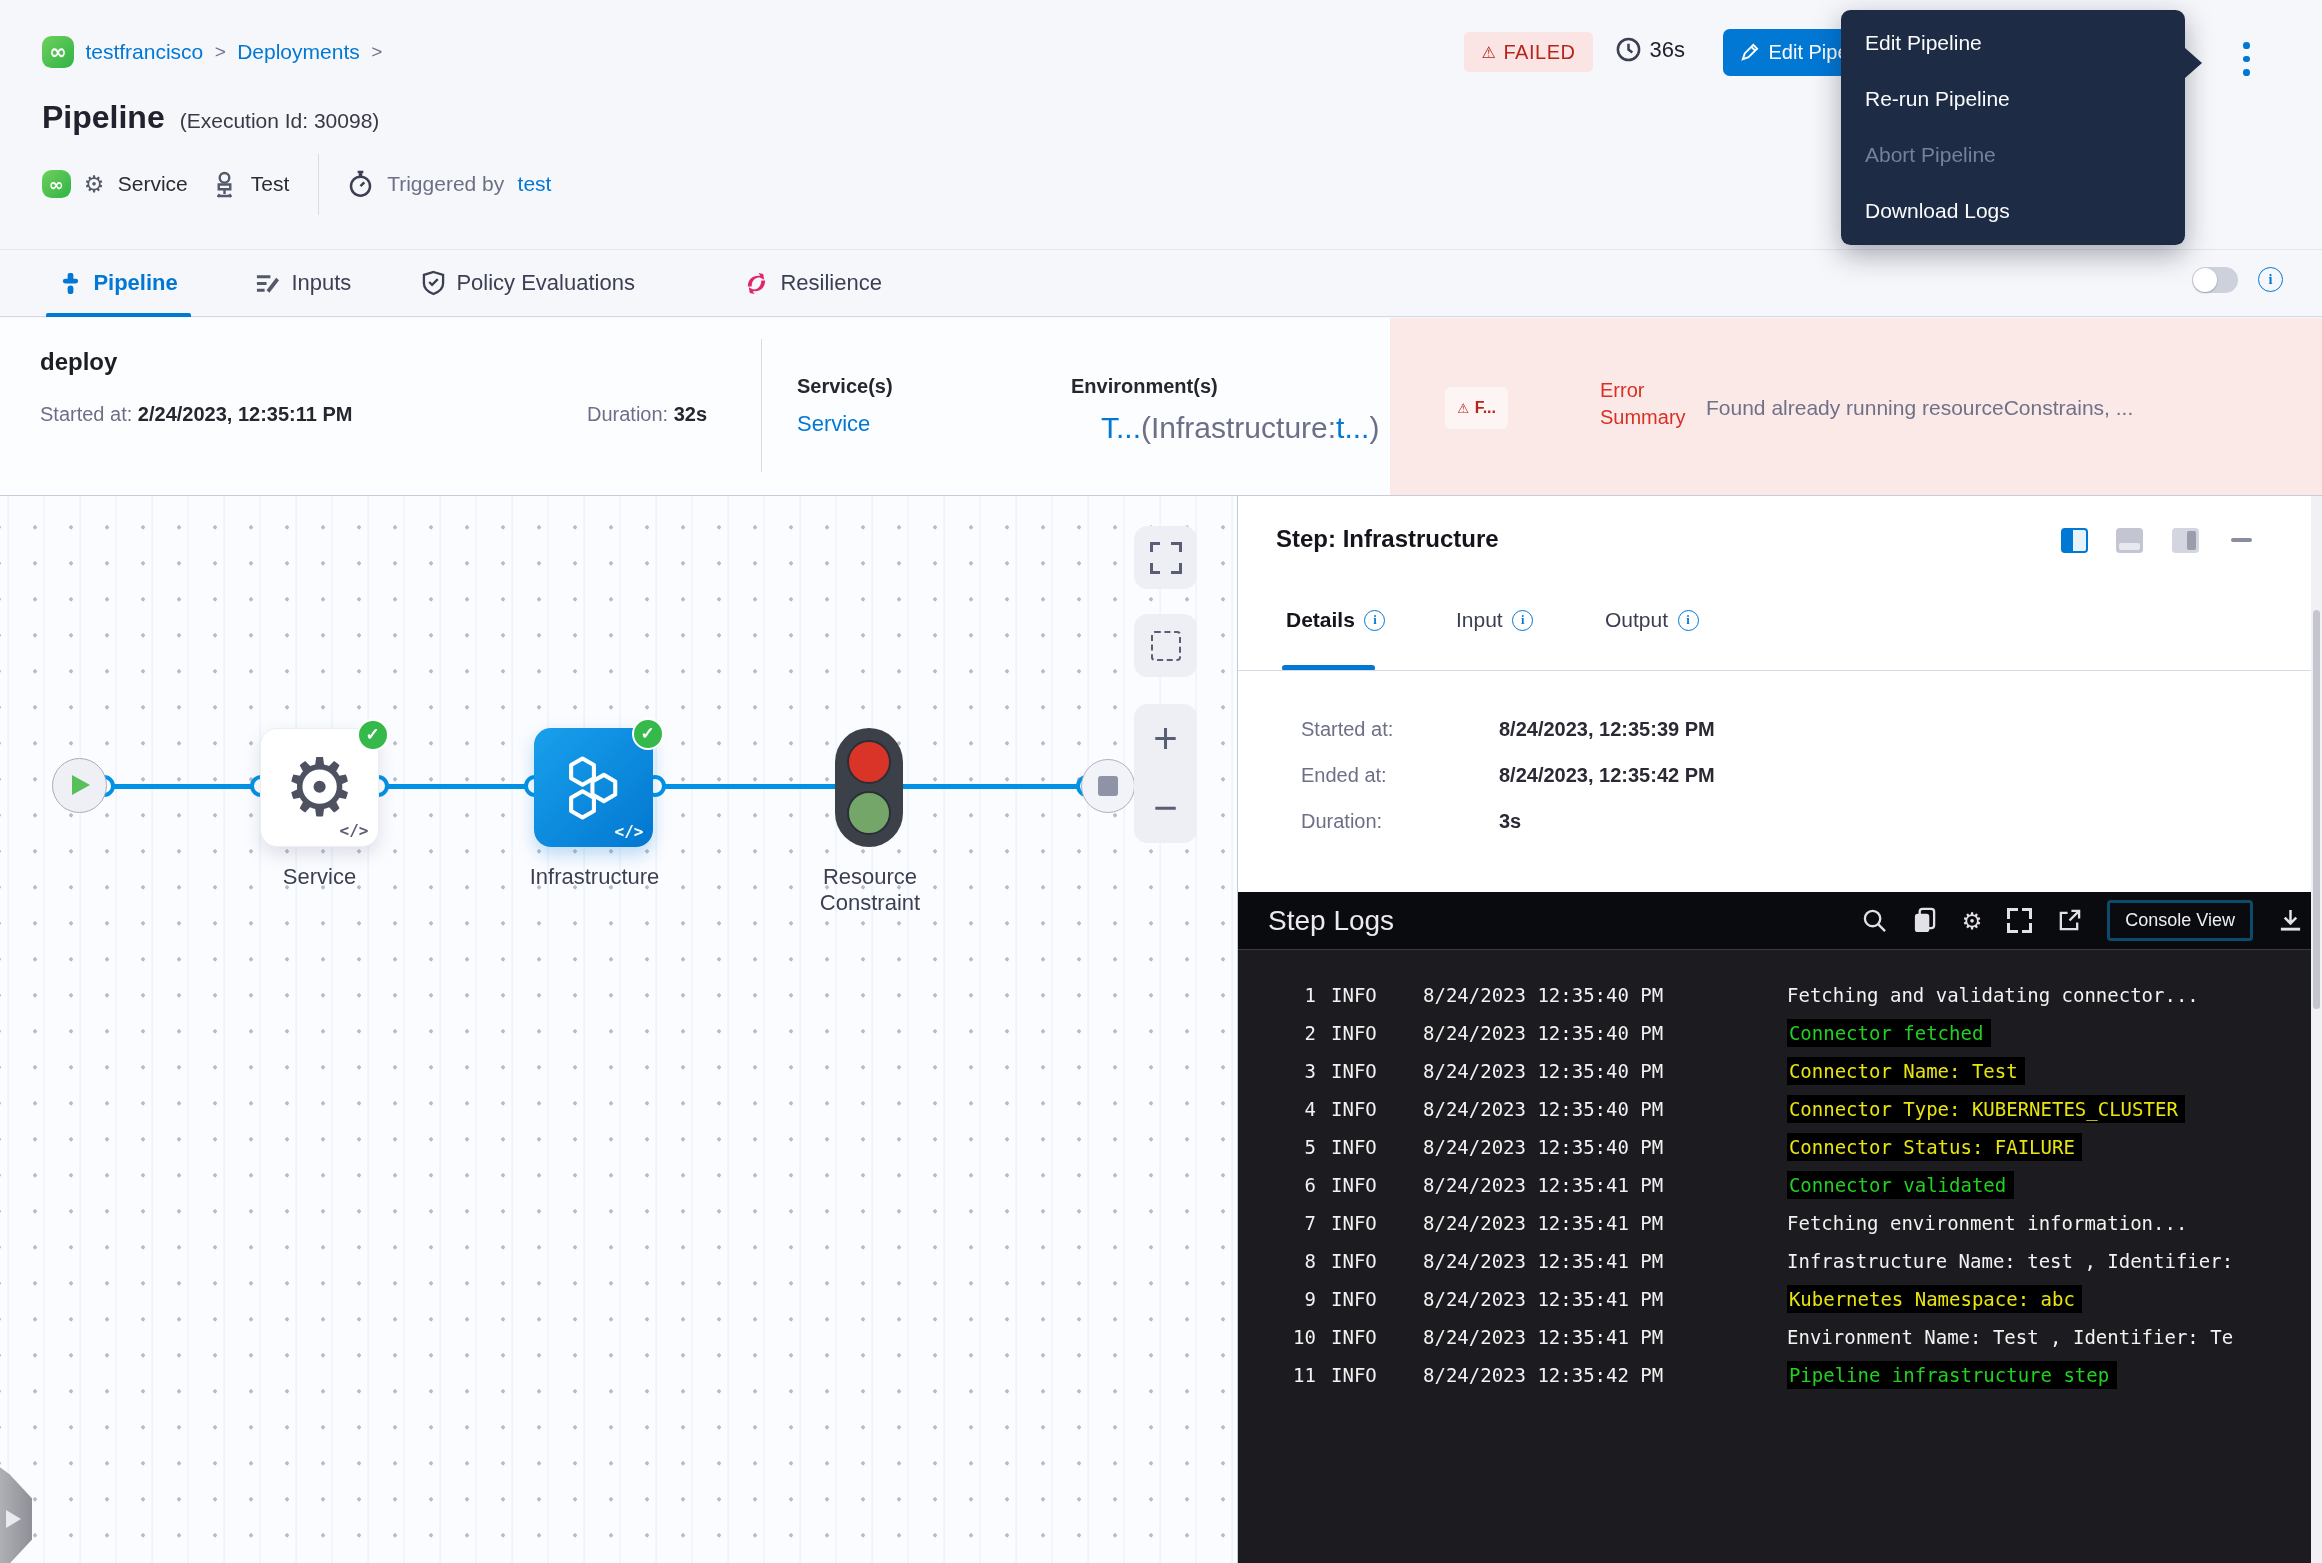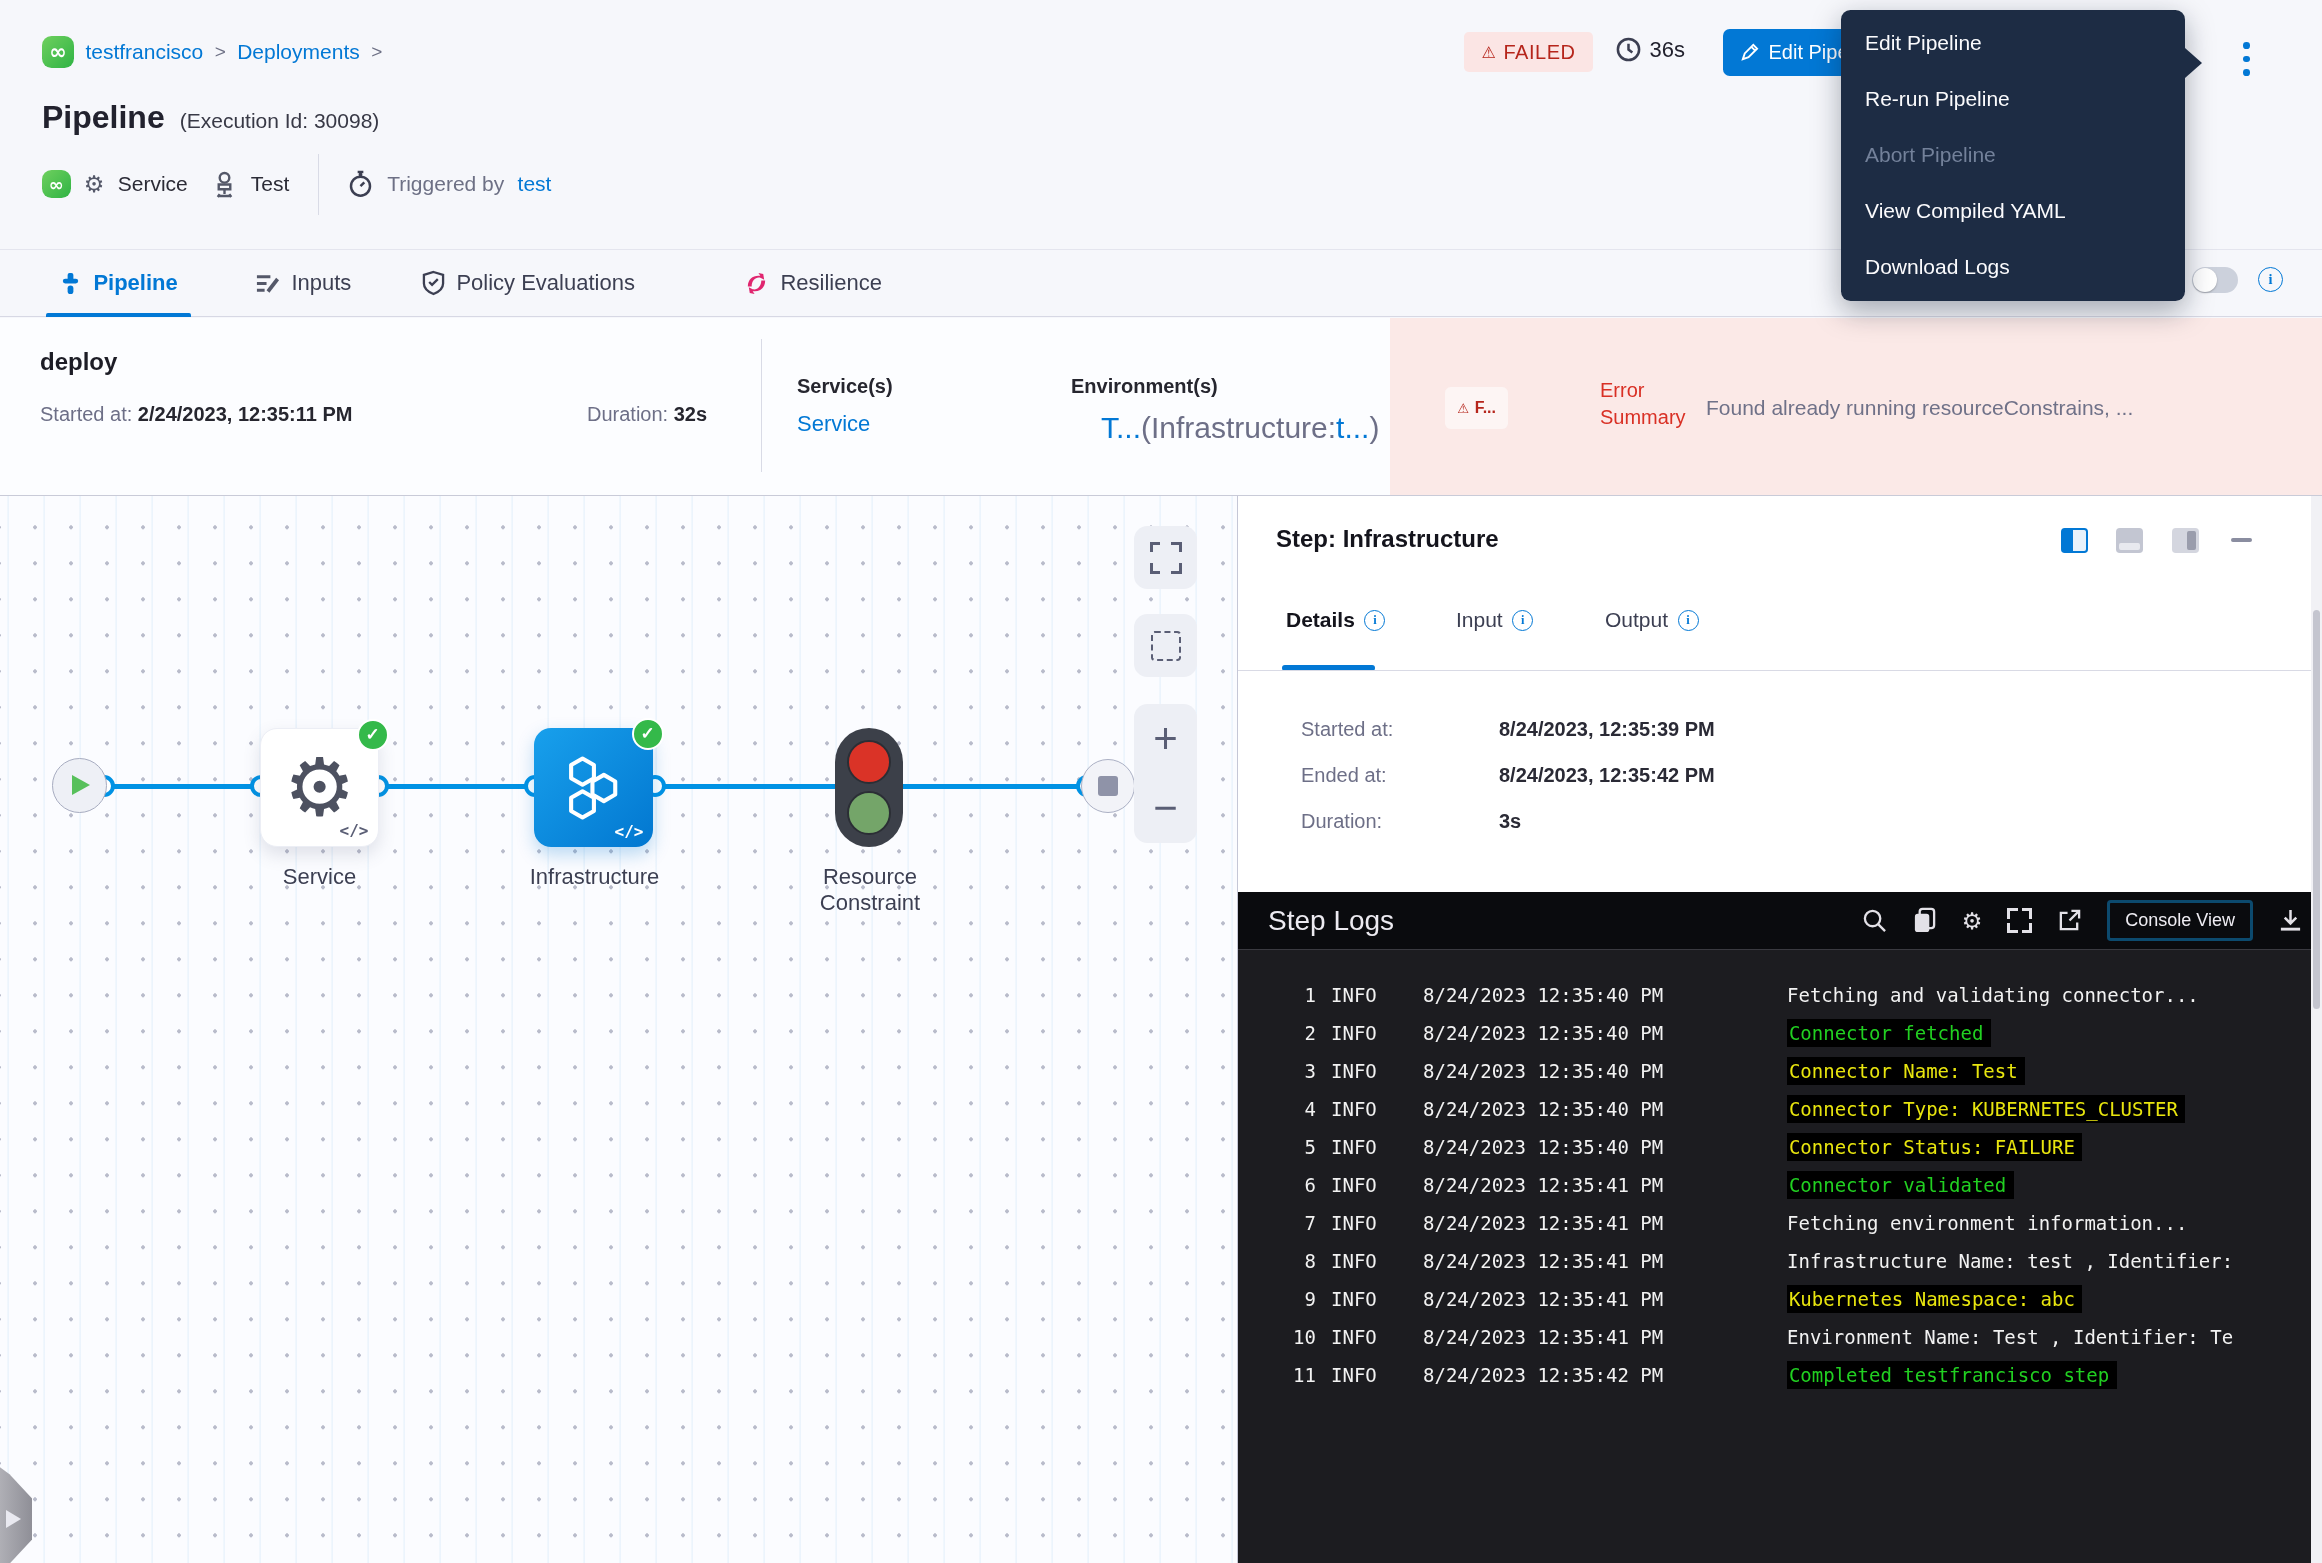--- a/index.html
+++ b/index.html
@@ -210,21 +210,20 @@
       <i></i>
       <i></i>
       <i></i>
     </div>
 
   <div class="abs menu">
     <div class="arrow"></div>
     <div class="menu-item">Edit Pipeline</div>
     <div class="menu-item">Re-run Pipeline</div>
     <div class="menu-item disabled">Abort Pipeline</div>
-    <div class="menu-item">View Compiled YAML</div>
     <div class="menu-item">Download Logs</div>
   </div>
 
   <div class="abs tabsbar"></div>
   <div class="tab active" style="left:59px; top:249px;">
     <span>
       <svg width="23" height="25" viewBox="0 0 24 26">
           <rect x="9" y="2" width="6" height="9" rx="2" fill="#0278d5"></rect>
           <rect x="4" y="8" width="16" height="5" rx="2.5" fill="#0278d5"></rect>
           <rect x="9" y="15" width="6" height="9" rx="3" fill="#0278d5"></rect>
@@ -481,21 +480,21 @@
         <div class="lrow">
             <span class="num">10</span>
             <span class="lvl">INFO</span>
             <span class="tm">8/24/2023 12:35:41 PM</span>
             <span class="msg white">Environment Name: Test , Identifier: Te</span>
           </div>
         <div class="lrow">
             <span class="num">11</span>
             <span class="lvl">INFO</span>
             <span class="tm">8/24/2023 12:35:42 PM</span>
-            <span class="msg green">Completed testfrancisco step</span>
+            <span class="msg green">Pipeline infrastructure step</span>
           </div>
       </div>
       <div class="logscroll"></div>
     </div>
 
     <div class="vscroll">
         <span class="thumb"></span>
       </div>
   </div>
 

